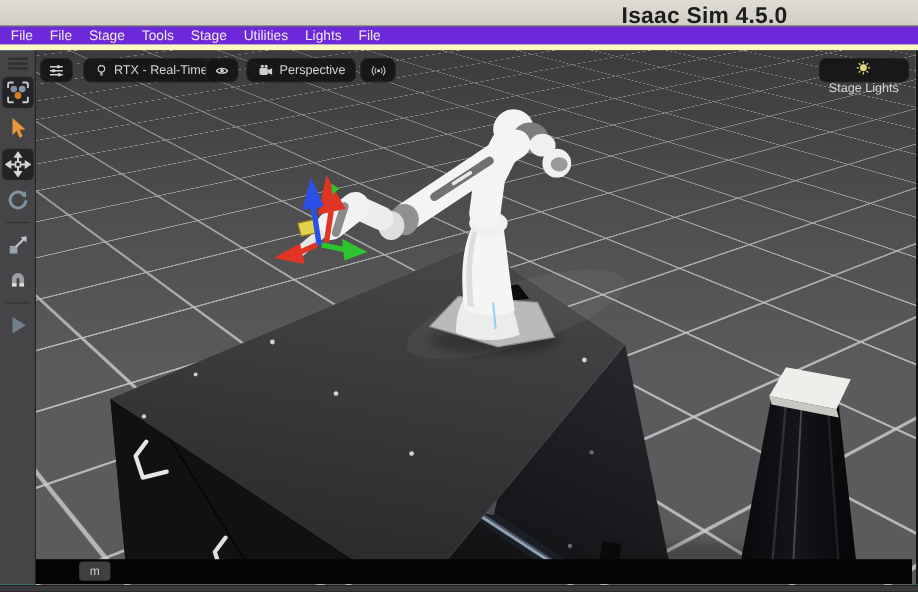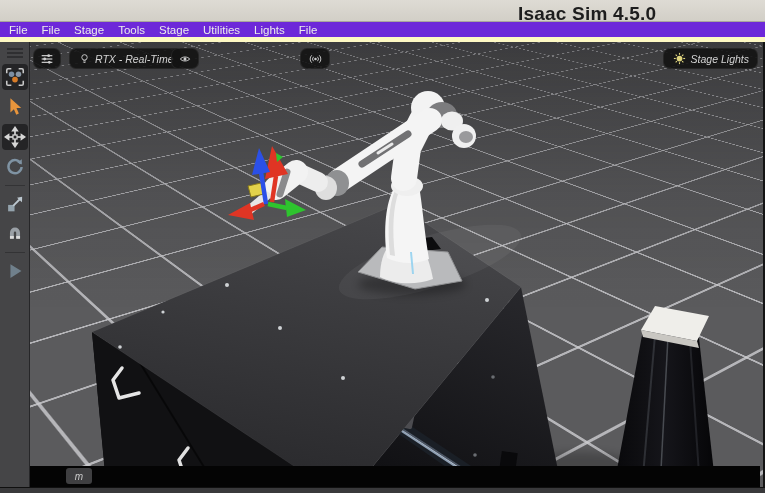--- a/index.html
+++ b/index.html
@@ -14,21 +14,21 @@
   .titlebar .title { position:absolute; left:518px; top:3px;
     font-size:19px; font-weight:bold; color:#1d1d1d; letter-spacing:.2px; }
 
   
   .menubar { display:flex; align-items:center; height:20px; background:#6d28d9;
     border-bottom:5px solid #fef9c3; padding-left:2px; }
   .menubar .mitem { color:#ebebeb; font-size:11.5px; padding:0 7px; cursor:default; }
 
   
   .main { position:relative; height:445px; display:flex; background:#5eead4;
-          border-right:2px solid #141414;font-style:italic; }
+          border-right:2px solid #141414; }
 
   
   .lefttoolbar { position:relative; width:30px; background:#454547;
     border-right:1px solid #262628; display:flex; flex-direction:column;
     align-items:center; padding-top:4px; z-index:5; }
   .grip { width:16px; height:10px; border-top:2px solid #2f2f31;
     border-bottom:2px solid #2f2f31; margin:2px 0 4px 0; position:relative; }
   .grip:after { content:""; position:absolute; left:0; top:2px; width:16px;
     border-top:2px solid #2f2f31; }
   .toolbtn { width:26px; height:26px; margin:2px 0; display:flex;
@@ -311,34 +311,43 @@
         <span>RTX - Real-Time</span>
       </div>
 
       <div class="vbtn" style="left:141px; width:28px; justify-content:center;">
         <svg width="16" height="14" viewBox="0 0 24 24">
           <path d="M4,12 C7,7.5 17,7.5 20,12 C17,16.5 7,16.5 4,12 Z" fill="none" stroke="#cfcfcf" stroke-width="1.7"></path>
           <circle cx="12" cy="12" r="2.6" fill="#cfcfcf"></circle>
         </svg>
       </div>
 
+      <div class="vbtn" style="left:175px;">
+        <svg width="15" height="14" viewBox="0 0 24 24">
+          <circle cx="7" cy="5.5" r="2.2" fill="#cfcfcf"></circle>
+            <circle cx="12.5" cy="5.5" r="2.2" fill="#cfcfcf"></circle>
+          <rect x="3" y="8" width="12" height="10" rx="2" fill="#cfcfcf"></rect>
+          <path d="M15,11 L21,8.5 V17.5 L15,15 Z" fill="#cfcfcf"></path>
+        </svg>
+        <span>Perspective</span>
+      </div>
 
       <div class="vbtn" style="left:270px; width:30px; justify-content:center;">
         <svg width="17" height="14" viewBox="0 0 24 24">
           <circle cx="12" cy="12" r="2.2" fill="#cfcfcf"></circle>
           <g fill="none" stroke="#cfcfcf" stroke-width="1.6">
             <path d="M8.6,8.2 a5.4,5.4 0 0 0 0,7.6"></path>
               <path d="M15.4,8.2 a5.4,5.4 0 0 1 0,7.6"></path>
             <path d="M5.6,5.6 a8.8,8.8 0 0 0 0,12.8"></path>
               <path d="M18.4,5.6 a8.8,8.8 0 0 1 0,12.8"></path>
           </g>
         </svg>
       </div>
 
-      <div class="vbtn" style="right:5px;">
+      <div class="vbtn" style="right:5px;flex-direction:column;">
         <svg width="15" height="15" viewBox="0 0 24 24">
           <circle cx="12" cy="12" r="4.6" fill="#ded47e"></circle>
           <g stroke="#ded47e" stroke-width="1.8">
             <line x1="12" y1="3" x2="12" y2="6"></line>
               <line x1="12" y1="18" x2="12" y2="21"></line>
             <line x1="3" y1="12" x2="6" y2="12"></line>
               <line x1="18" y1="12" x2="21" y2="12"></line>
             <line x1="5.8" y1="5.8" x2="7.9" y2="7.9"></line>
               <line x1="16.1" y1="16.1" x2="18.2" y2="18.2"></line>
             <line x1="5.8" y1="18.2" x2="7.9" y2="16.1"></line>

